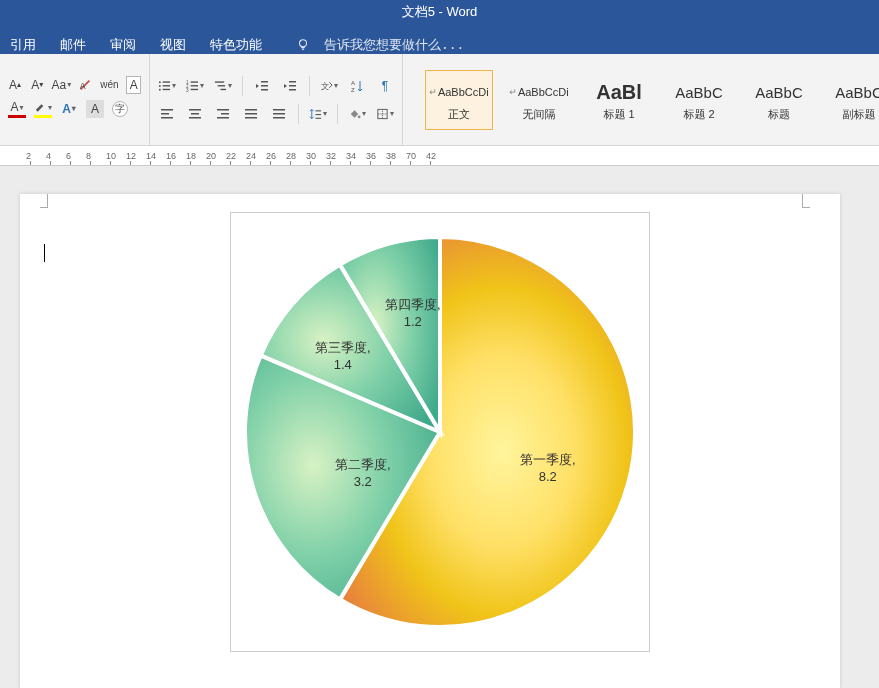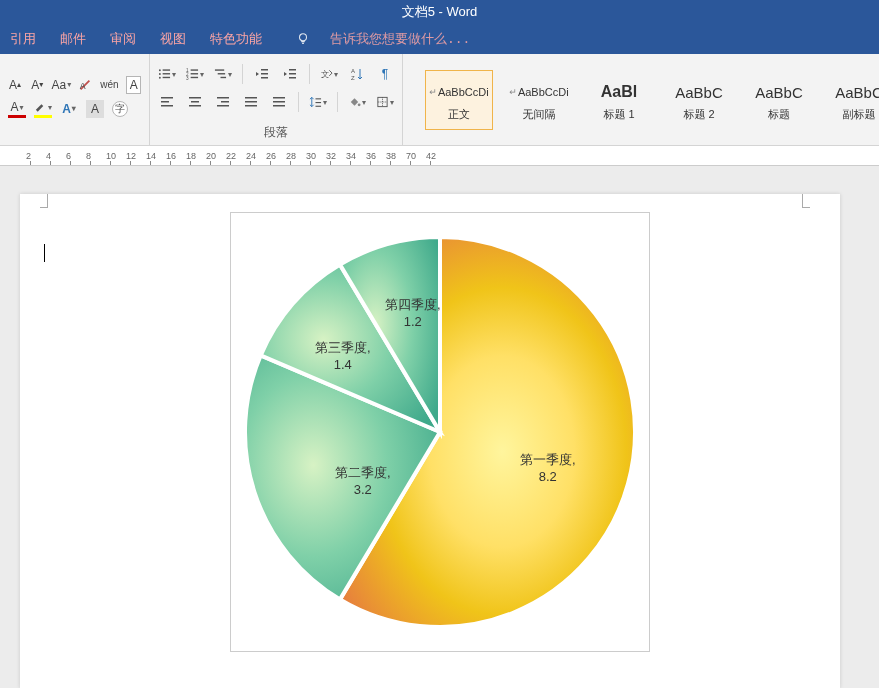--- a/index.html
+++ b/index.html
@@ -1,21 +1,21 @@
 <!DOCTYPE html>
 <html><head>
 <meta charset="utf-8">
 <style>
 * { margin: 0; padding: 0; box-sizing: border-box; }
 body { font-family: "Microsoft YaHei", "Segoe UI", sans-serif; font-size: 12px; background: #fff; overflow: hidden; width: 879px; height: 688px; }
 
 .title-bar { background: #2b579a; color: #fff; height: 24px; display: flex; align-items: center; justify-content: center; font-size: 13px; }
-.menu-bar { background: #2b579a; color: #fca5a5; height: 30px; display: flex; align-items: center; padding: 0 10px; gap: 24px; font-size: 13px; }
+.menu-bar { background: #2b579a; color: #ffffff; height: 30px; display: flex; align-items: flex-end; padding: 0 10px; gap: 24px; font-size: 13px; }
 .menu-item { cursor: pointer; }
-.tell-me { display: flex; align-items: center; gap: 20px; opacity: .85; margin-left: 10px; font-family: Liberation Mono, monospace; }
+.tell-me { display: flex; align-items: center; gap: 14px; opacity: .85; margin-left: 10px; font-family: Liberation Mono, monospace; }
 .bulb-icon { width: 14px; height: 14px; }
 
 .ribbon { background: #f3f3f3; border-bottom: 1px solid #d4d4d4; display: flex; height: 92px; }
 .ribbon-group { border-right: 1px solid #d4d4d4; display: flex; flex-direction: column; justify-content: space-between; }
 .ribbon-group-label { text-align: center; font-size: 12px; color: #555; padding: 2px 0 4px; }
 .ribbon-group-content { flex: 1; display: flex; align-items: center; padding: 4px 8px; gap: 6px; }
 
 .font-group { width: 150px; }
 .font-rows { display: flex; flex-direction: column; gap: 6px; width: 100%; }
 .font-row { display: flex; align-items: center; gap: 8px; }
@@ -26,21 +26,21 @@
 .para-group { width: 270px; }
 .para-rows { display: flex; flex-direction: column; gap: 8px; width: 100%; }
 .para-row { display: flex; align-items: center; gap: 10px; }
 .sep { width: 1px; height: 20px; background: #d4d4d4; }
 
 .styles-group { flex: 1; }
 .styles-gallery { display: flex; gap: 12px; height: 60px; padding-left: 14px; }
 .style-box { width: 68px; border: 1px solid transparent; display: flex; flex-direction: column; align-items: center; justify-content: center; padding: 2px 4px; cursor: pointer; }
 .style-box.selected { border-color: #f0b44a; background: #fdf2df; }
 .style-box .sample { font-size: 11px; color: #333; height: 30px; display: flex; align-items: center; }
-.style-box .sample.big { font-size: 16px; font-weight: bold; }
+.style-box .sample.big { font-size: 20px; font-weight: bold; }
 .style-box .sample.arrow::before { content: "↵"; font-size: 9px; margin-right: 1px; color: #888; }
 .style-box .name { font-size: 11px; color: #333; }
 
 .ruler { height: 20px; background: #fff; border-bottom: 1px solid #ccc; position: relative; font-size: 9px; color: #666; overflow: hidden; }
 .ruler .marks { position: absolute; left: 30px; top: 0; height: 100%; display: flex; }
 .ruler .mark { width: 20px; position: relative; }
 .ruler .mark .tick { position: absolute; bottom: 0; left: 0; width: 1px; height: 4px; background: #888; }
 .ruler .mark .num { position: absolute; bottom: 4px; left: -4px; }
 
 .document-area { background: #ececec; height: 522px; padding: 28px 0 0 20px; position: relative; }
@@ -238,21 +238,20 @@
               <svg viewBox="0 0 14 14">
                 <rect x="2" y="2" width="10" height="10" fill="none" stroke="#555"></rect>
                 <line x1="2" y1="7" x2="12" y2="7" stroke="#555" stroke-dasharray="1"></line>
                 <line x1="7" y1="2" x2="7" y2="12" stroke="#555" stroke-dasharray="1"></line>
               </svg>
               <span class="dd">▾</span>
             </span>
         </div>
       </div>
     </div>
-    <div class="ribbon-group-label">段落</div>
   </div>
 
   <div class="ribbon-group styles-group">
     <div class="ribbon-group-content">
       <div class="styles-gallery">
         <div class="style-box selected">
           <span class="sample arrow">AaBbCcDi</span>
           <span class="name">正文</span>
         </div>
         <div class="style-box">
@@ -399,21 +398,21 @@
         <path d="M 200 200 L 200 5 A 195 195 0 1 1 99.98464090584832 367.3975147523639 Z" fill="url(#pieGrad)" stroke="#fff" stroke-width="4"></path>
             <path d="M 200 200 L 99.98464090584832 367.3975147523639 A 195 195 0 0 1 20.692084352467134 123.36011882748484 Z" fill="url(#pieGrad2)" stroke="#fff" stroke-width="4"></path>
             <path d="M 200 200 L 20.692084352467134 123.36011882748484 A 195 195 0 0 1 99.98464090584828 32.60248524763614 Z" fill="url(#pieGrad2)" stroke="#fff" stroke-width="4"></path>
             <path d="M 200 200 L 99.98464090584828 32.60248524763614 A 195 195 0 0 1 199.99999999999997 5 Z" fill="url(#pieGrad2)" stroke="#fff" stroke-width="4"></path>
           </svg>
         <div id="pie-labels">
             <div class="pie-label" style="left: 280px; top: 220px;">
               <div>第一季度,</div>
               <div>8.2</div>
             </div>
-            <div class="pie-label" style="left: 95px; top: 233px;">
+            <div class="pie-label" style="left: 95px; top: 225px;">
               <div>第二季度,</div>
               <div>3.2</div>
             </div>
             <div class="pie-label" style="left: 75px; top: 108px;">
               <div>第三季度,</div>
               <div>1.4</div>
             </div>
             <div class="pie-label" style="left: 145px; top: 65px;">
               <div>第四季度,</div>
               <div>1.2</div>

